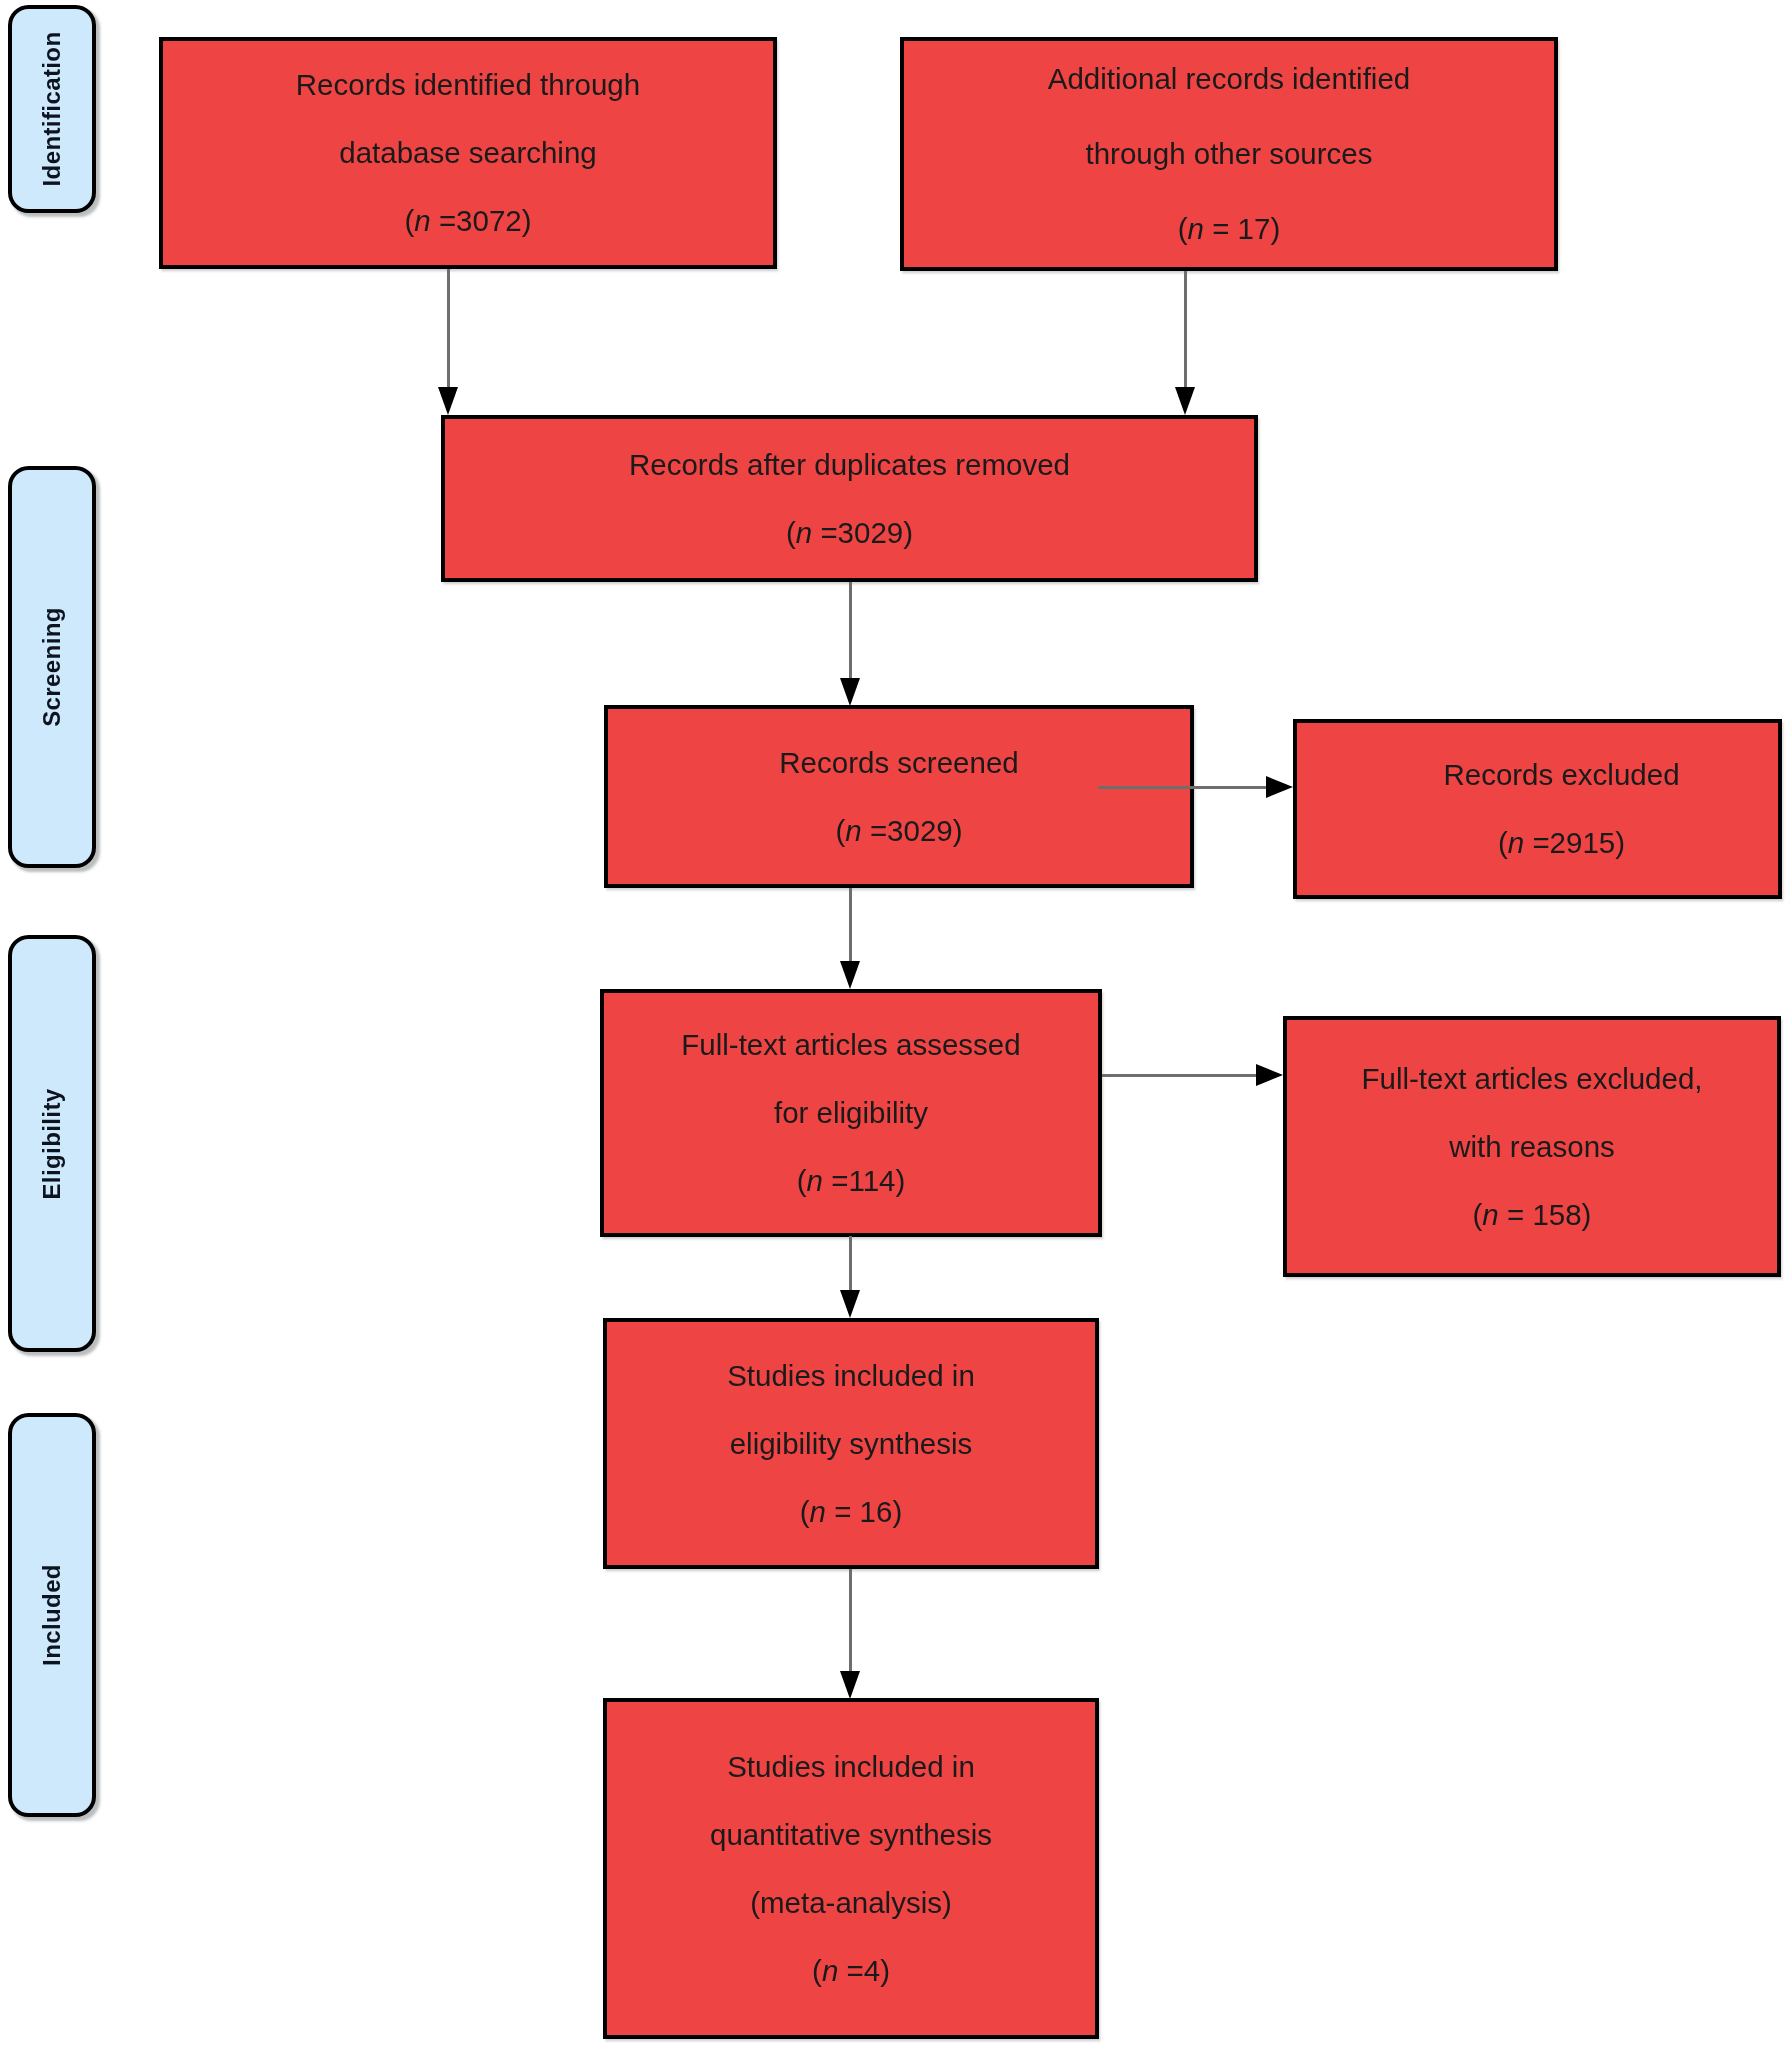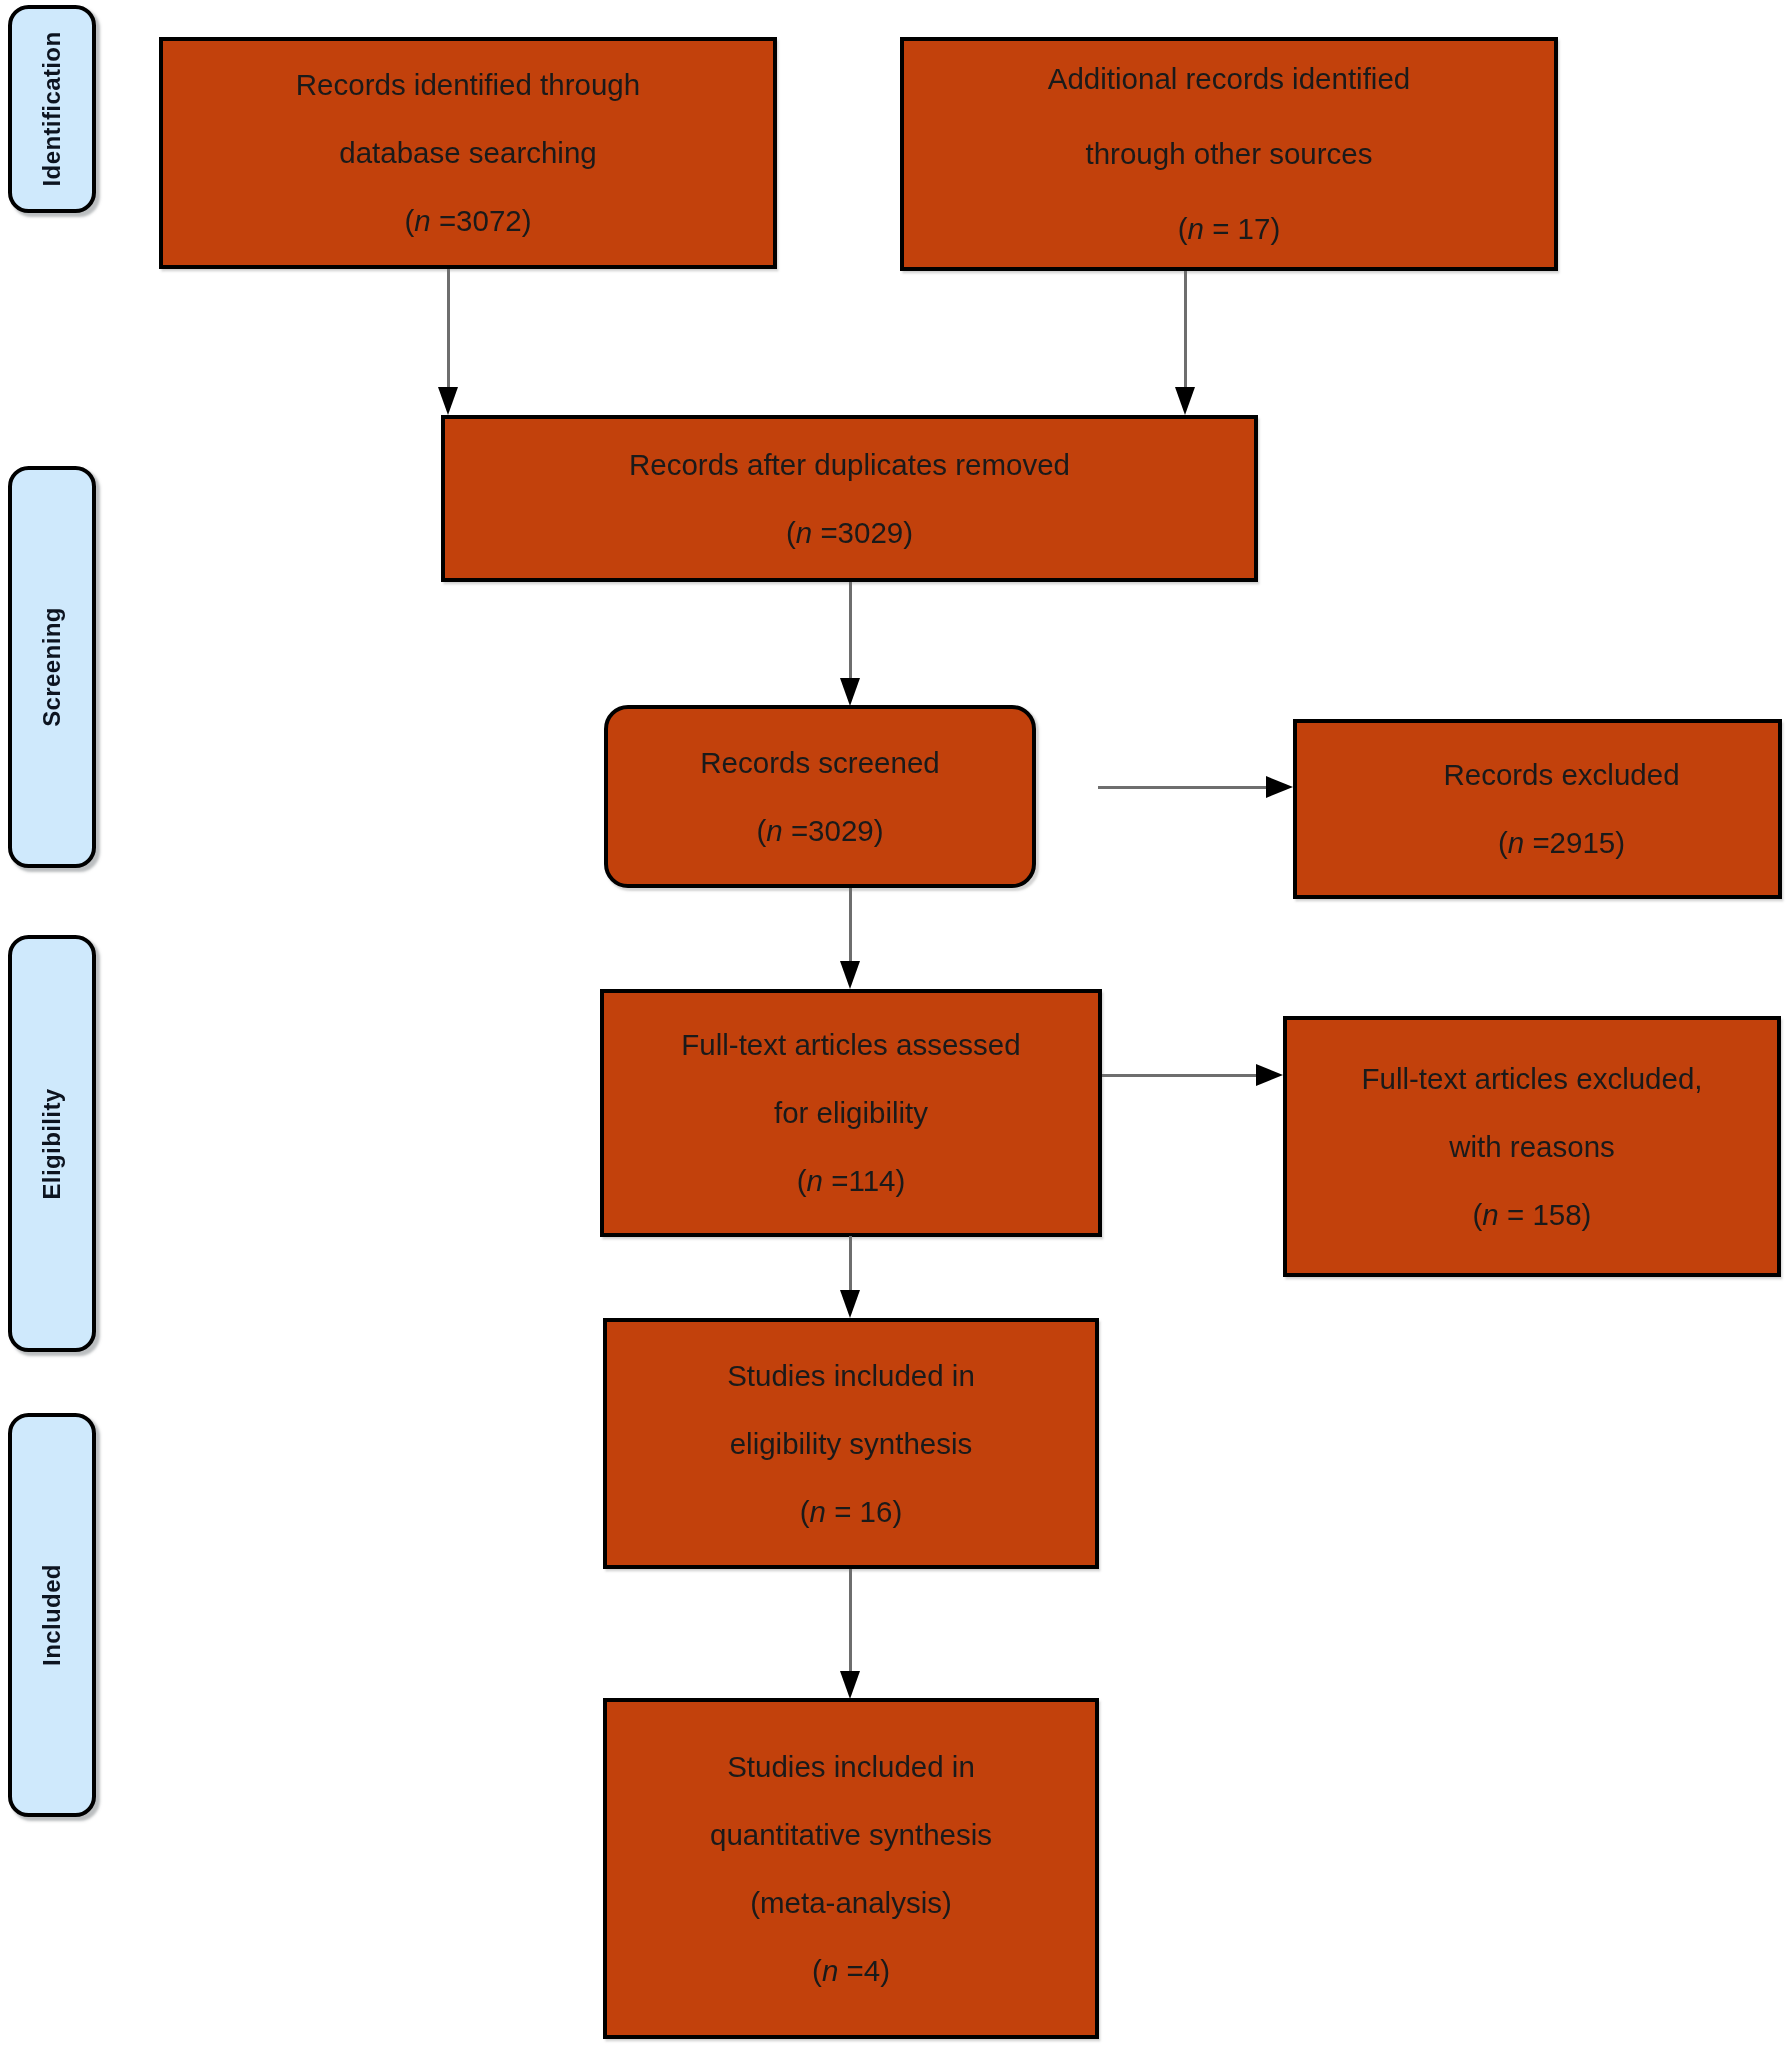--- a/index.html
+++ b/index.html
@@ -14,21 +14,21 @@
     background:#cfe9fc;border:4px solid #000;border-radius:20.5px;
     display:flex;align-items:center;justify-content:center;
     box-shadow:3.1px 3.1px 2.7px rgba(120,125,130,0.5);
   }
   .stage-text{
     transform:rotate(-90deg);white-space:nowrap;
     font-size:24px;font-weight:bold;color:#0d1420;letter-spacing:0.4px;
   }
   
   .fbox{
-    position:absolute;background:#c2410c;border:4px solid #000;
+    position:absolute;background:#ef4444;border:4px solid #000;
     display:flex;flex-direction:column;justify-content:center;align-items:center;
     text-align:center;font-size:29.5px;line-height:68px;
     box-shadow:2.2px 2.7px 2.2px rgba(130,130,130,0.35);
   }
   .bline{white-space:nowrap;}
   .bcount i{font-style:italic;}
   
   .vline{position:absolute;width:3.1px;background:#6e6e6e;}
   .hline{position:absolute;height:3.1px;background:#6e6e6e;}
   .varrow{
@@ -78,21 +78,21 @@
   <div class="varrow" style="left:1175px;top:387px;"></div>
 
   <div class="fbox" style="left:441px;top:415px;width:817px;height:167px;">
     <div class="bline">Records after duplicates removed</div>
     <div class="bline bcount"><span>(</span><i>n</i><span> =3029)</span></div>
   </div>
 
   <div class="vline" style="left:849px;top:582px;height:99px;"></div>
   <div class="varrow" style="left:840px;top:678px;"></div>
 
-  <div class="fbox" style="left:604px;top:705px;width:432px;height:183px;border-radius:24px;">
+  <div class="fbox" style="left:604px;top:705px;width:590px;height:183px;">
     <div class="bline">Records screened</div>
     <div class="bline bcount"><span>(</span><i>n</i><span> =3029)</span></div>
   </div>
 
   <div class="hline" style="left:1098px;top:786px;width:169px;"></div>
   <div class="harrow" style="left:1266px;top:776px;"></div>
 
   <div class="fbox" style="left:1293px;top:719px;width:489px;height:180px;padding-left:48px;">
     <div class="bline">Records excluded</div>
     <div class="bline bcount"><span>(</span><i>n</i><span> =2915)</span></div>

